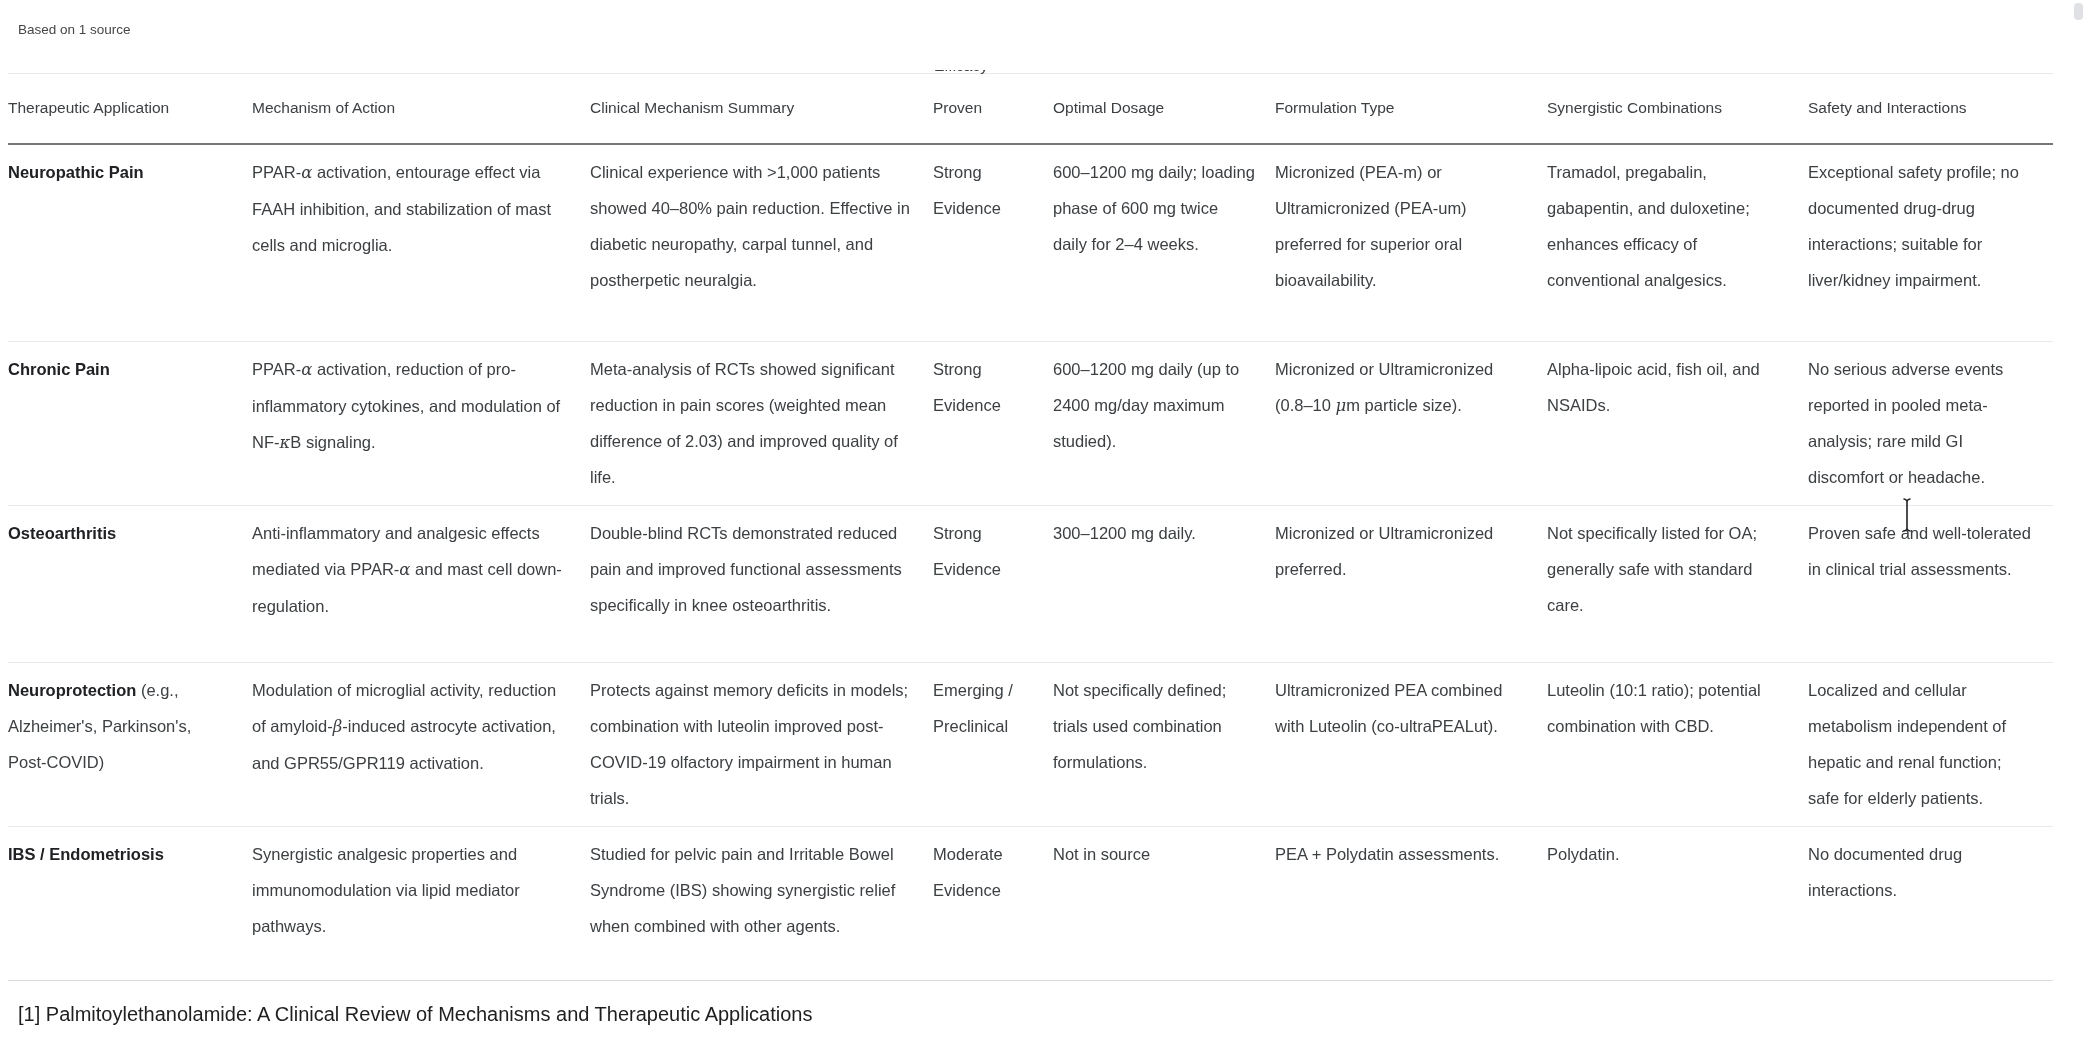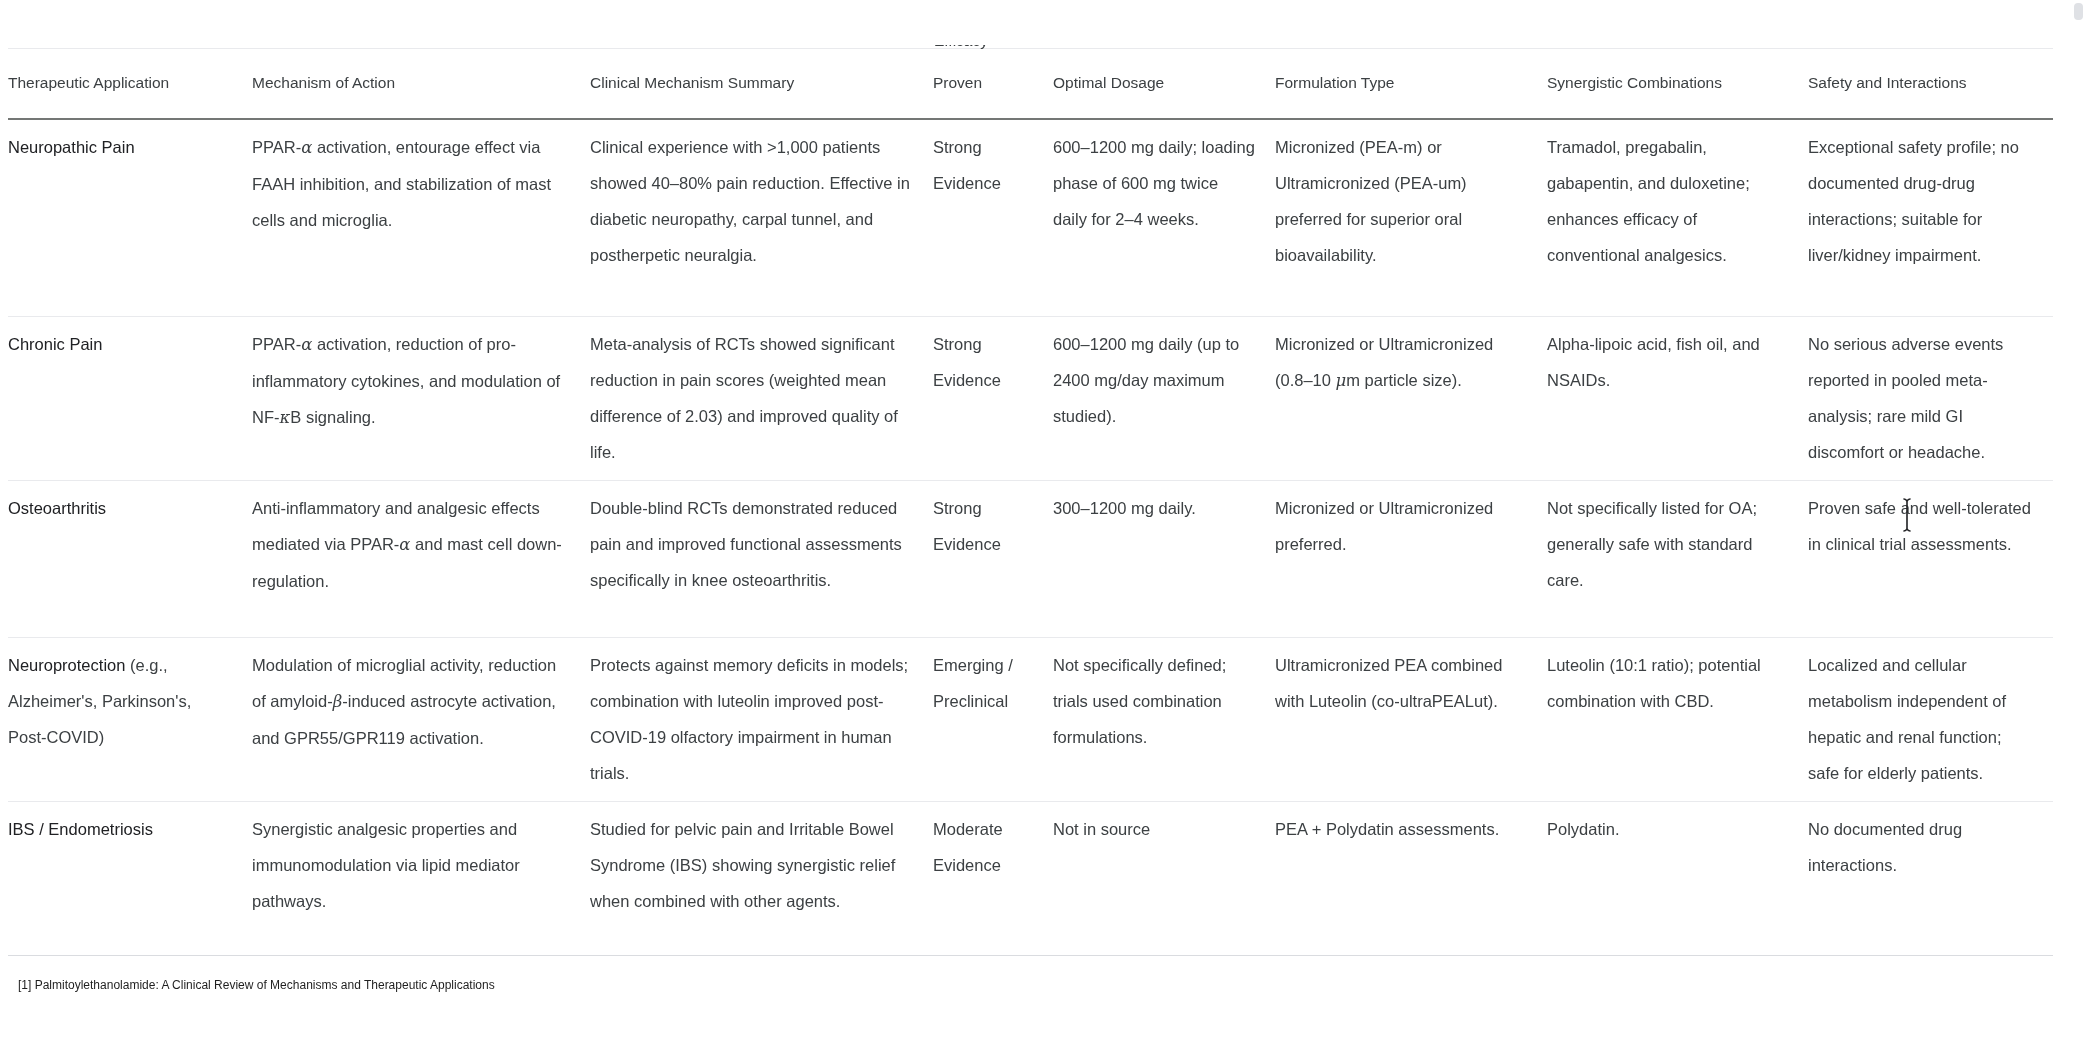--- a/index.html
+++ b/index.html
@@ -22,37 +22,38 @@
   }
   tbody td {
     vertical-align:top; padding:9px 20px 10px 0; font-size:16.5px; line-height:36px;
     border-bottom:1px solid #e9eaed; color:#3c4043;
   }
   tbody tr.r1 td { height:198px; }
   tbody tr.r2 td { height:157px; }
   tbody tr.r3 td { height:157px; }
   tbody tr.r4 td { height:156px; }
   tbody tr.r5 td { height:154px; border-bottom:1px solid #dadce0; }
-  .app-main { font-weight:400; color:#202124; }
+  .app-main { font-weight:700; color:#202124; }
   .app-suffix { font-weight:400; color:#3c4043; }
   .greek { font-family:"DejaVu Serif",serif; font-style:italic; }
 
   
   .hdr-clip { position:absolute; top:-4px; left:1px; height:9px; overflow:hidden; }
   .hdr-clip span { display:block; margin-top:-14px; font-size:15.5px; line-height:20px; color:#3c4043; }
 
-  .source-line { margin:22px 18px 0 18px; font-size:12px; color:#1f1f1f; }
+  .source-line { margin:22px 18px 0 18px; font-size:20px; color:#1f1f1f; }
 
   .scroll-thumb { position:absolute; top:3px; right:2px; width:9px; height:17px; background:#dfe1e5; border-radius:4px; }
   .text-cursor { position:absolute; left:1901px; top:498px; width:12px; height:34px; }
 </style>
 </head>
 <body>
 
 <div class="page-header">
+  <div class="page-subtitle">Based on 1 source</div>
 </div>
 
 <div class="table-wrap">
   <table>
     <colgroup>
       <col style="width:244px">
         <col style="width:338px">
         <col style="width:343px">
         <col style="width:120px">
       <col style="width:222px">

